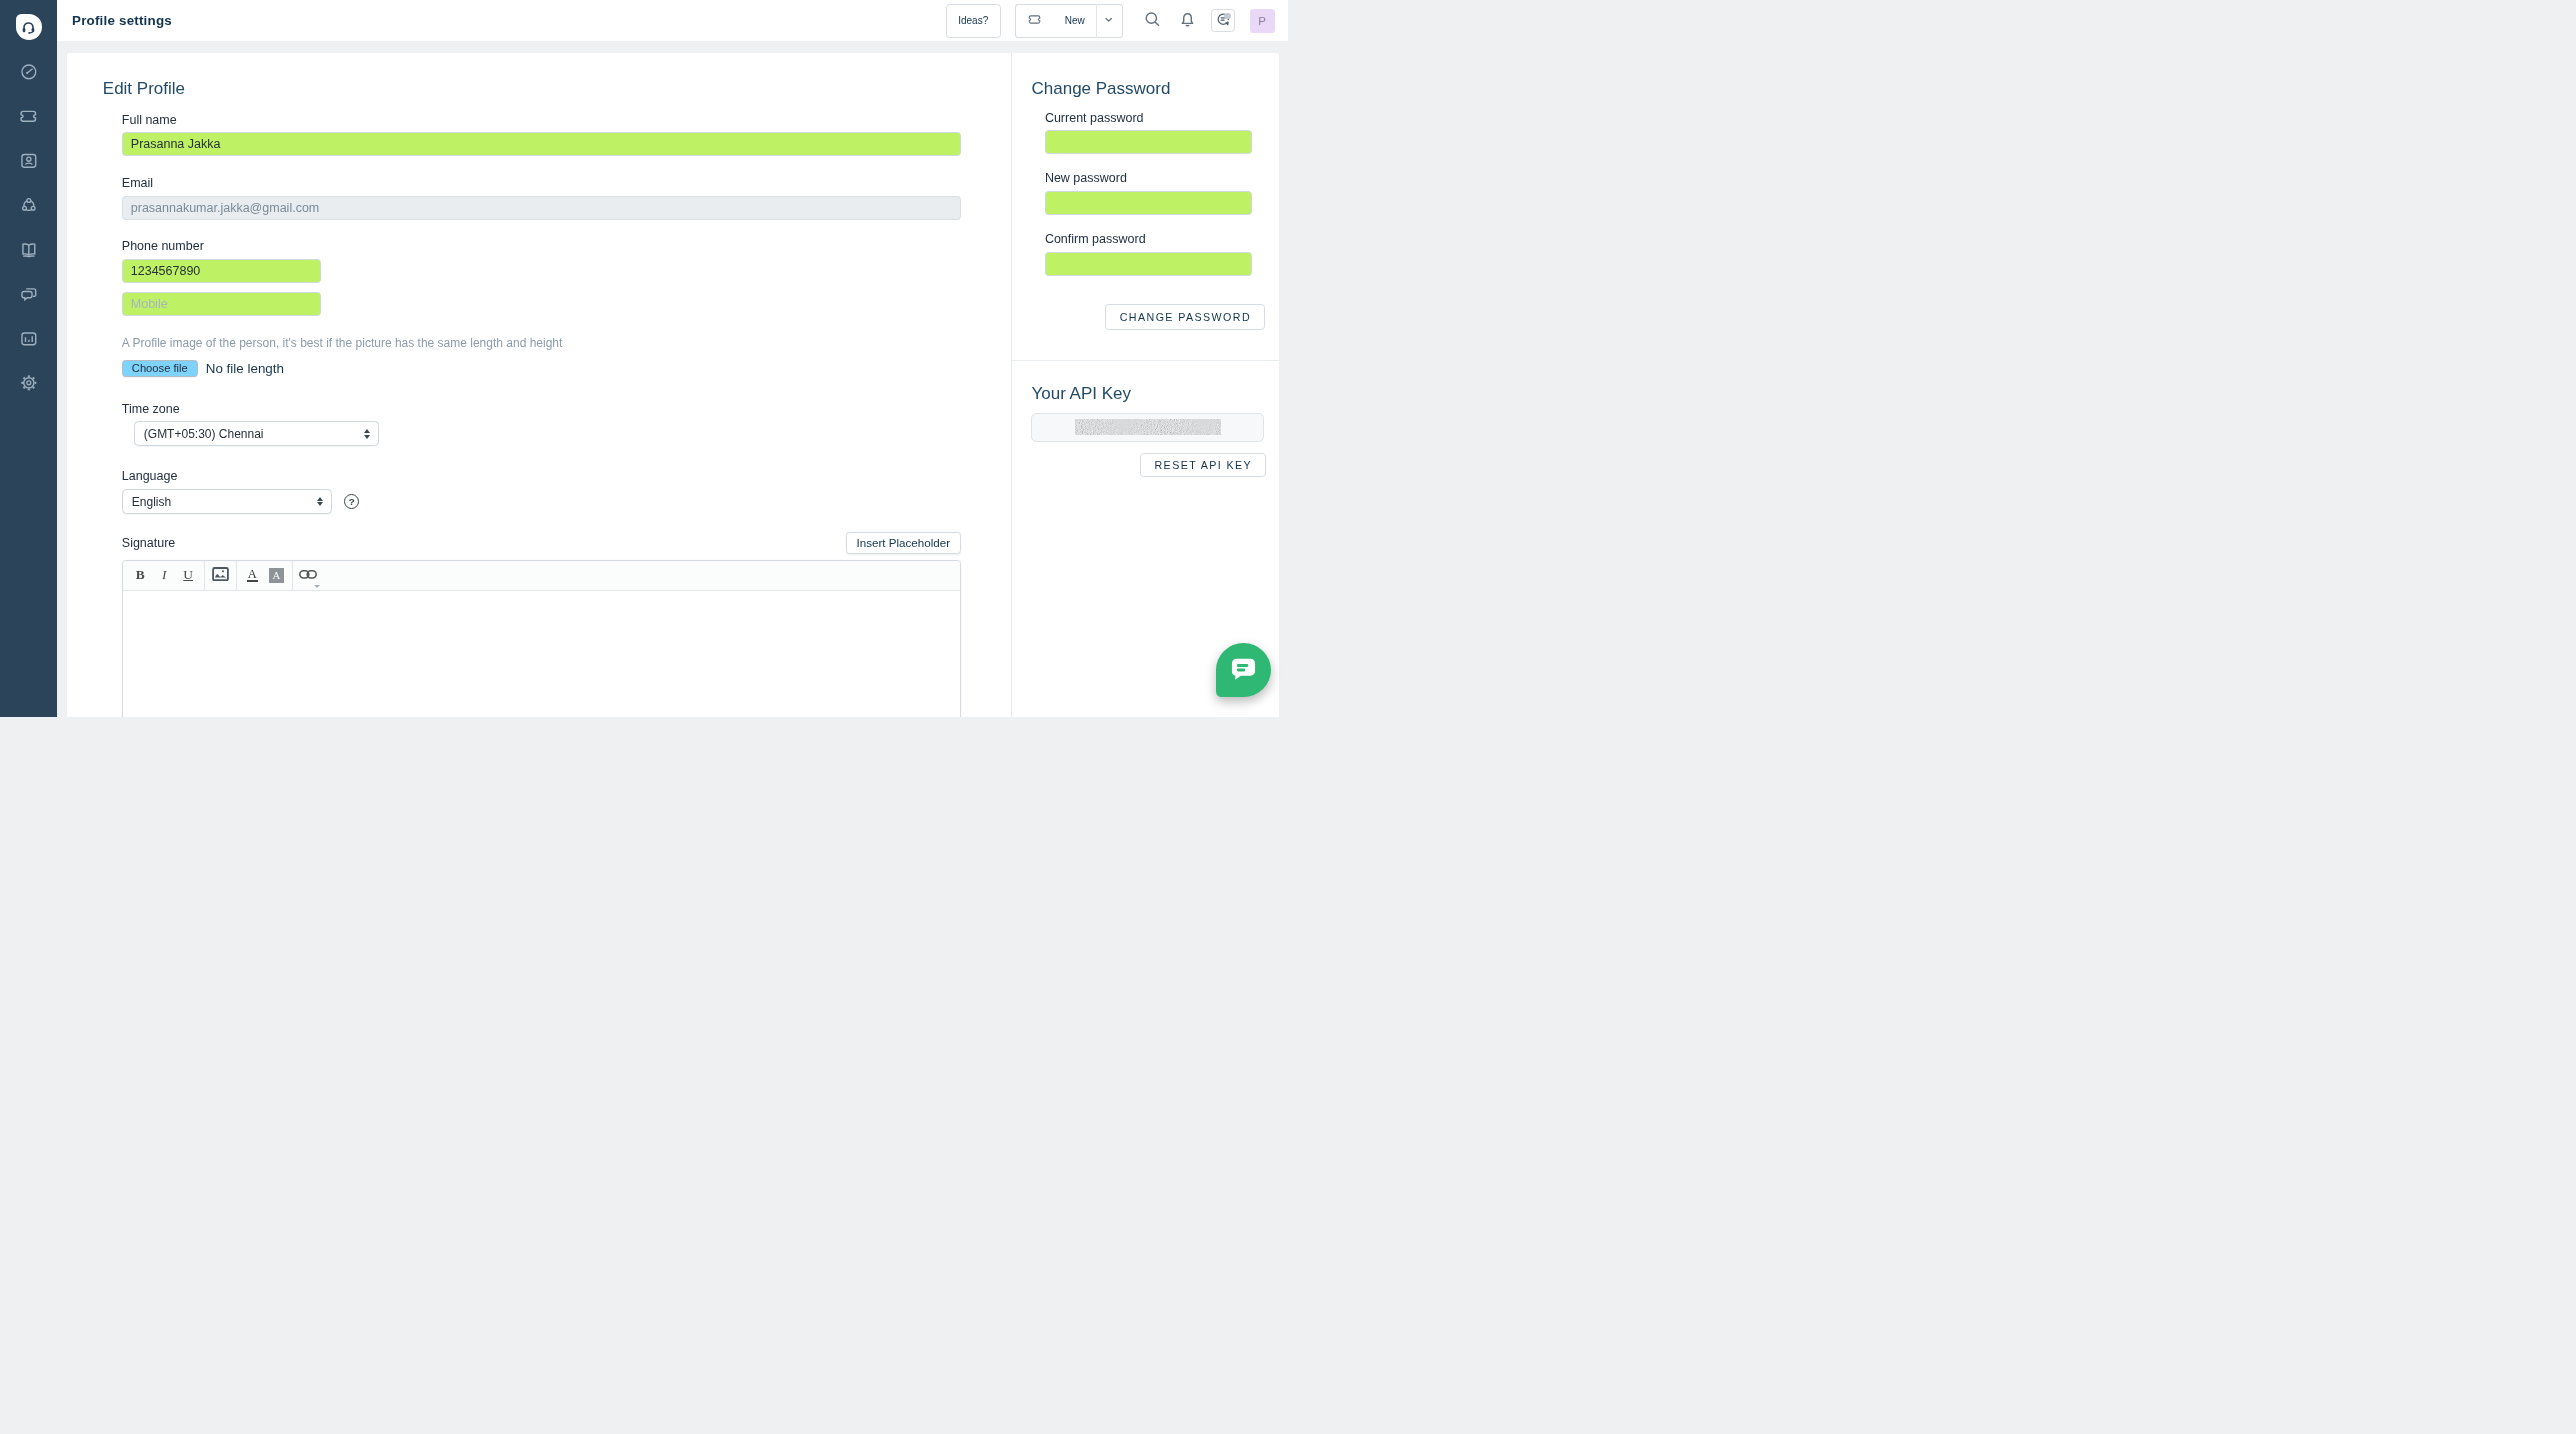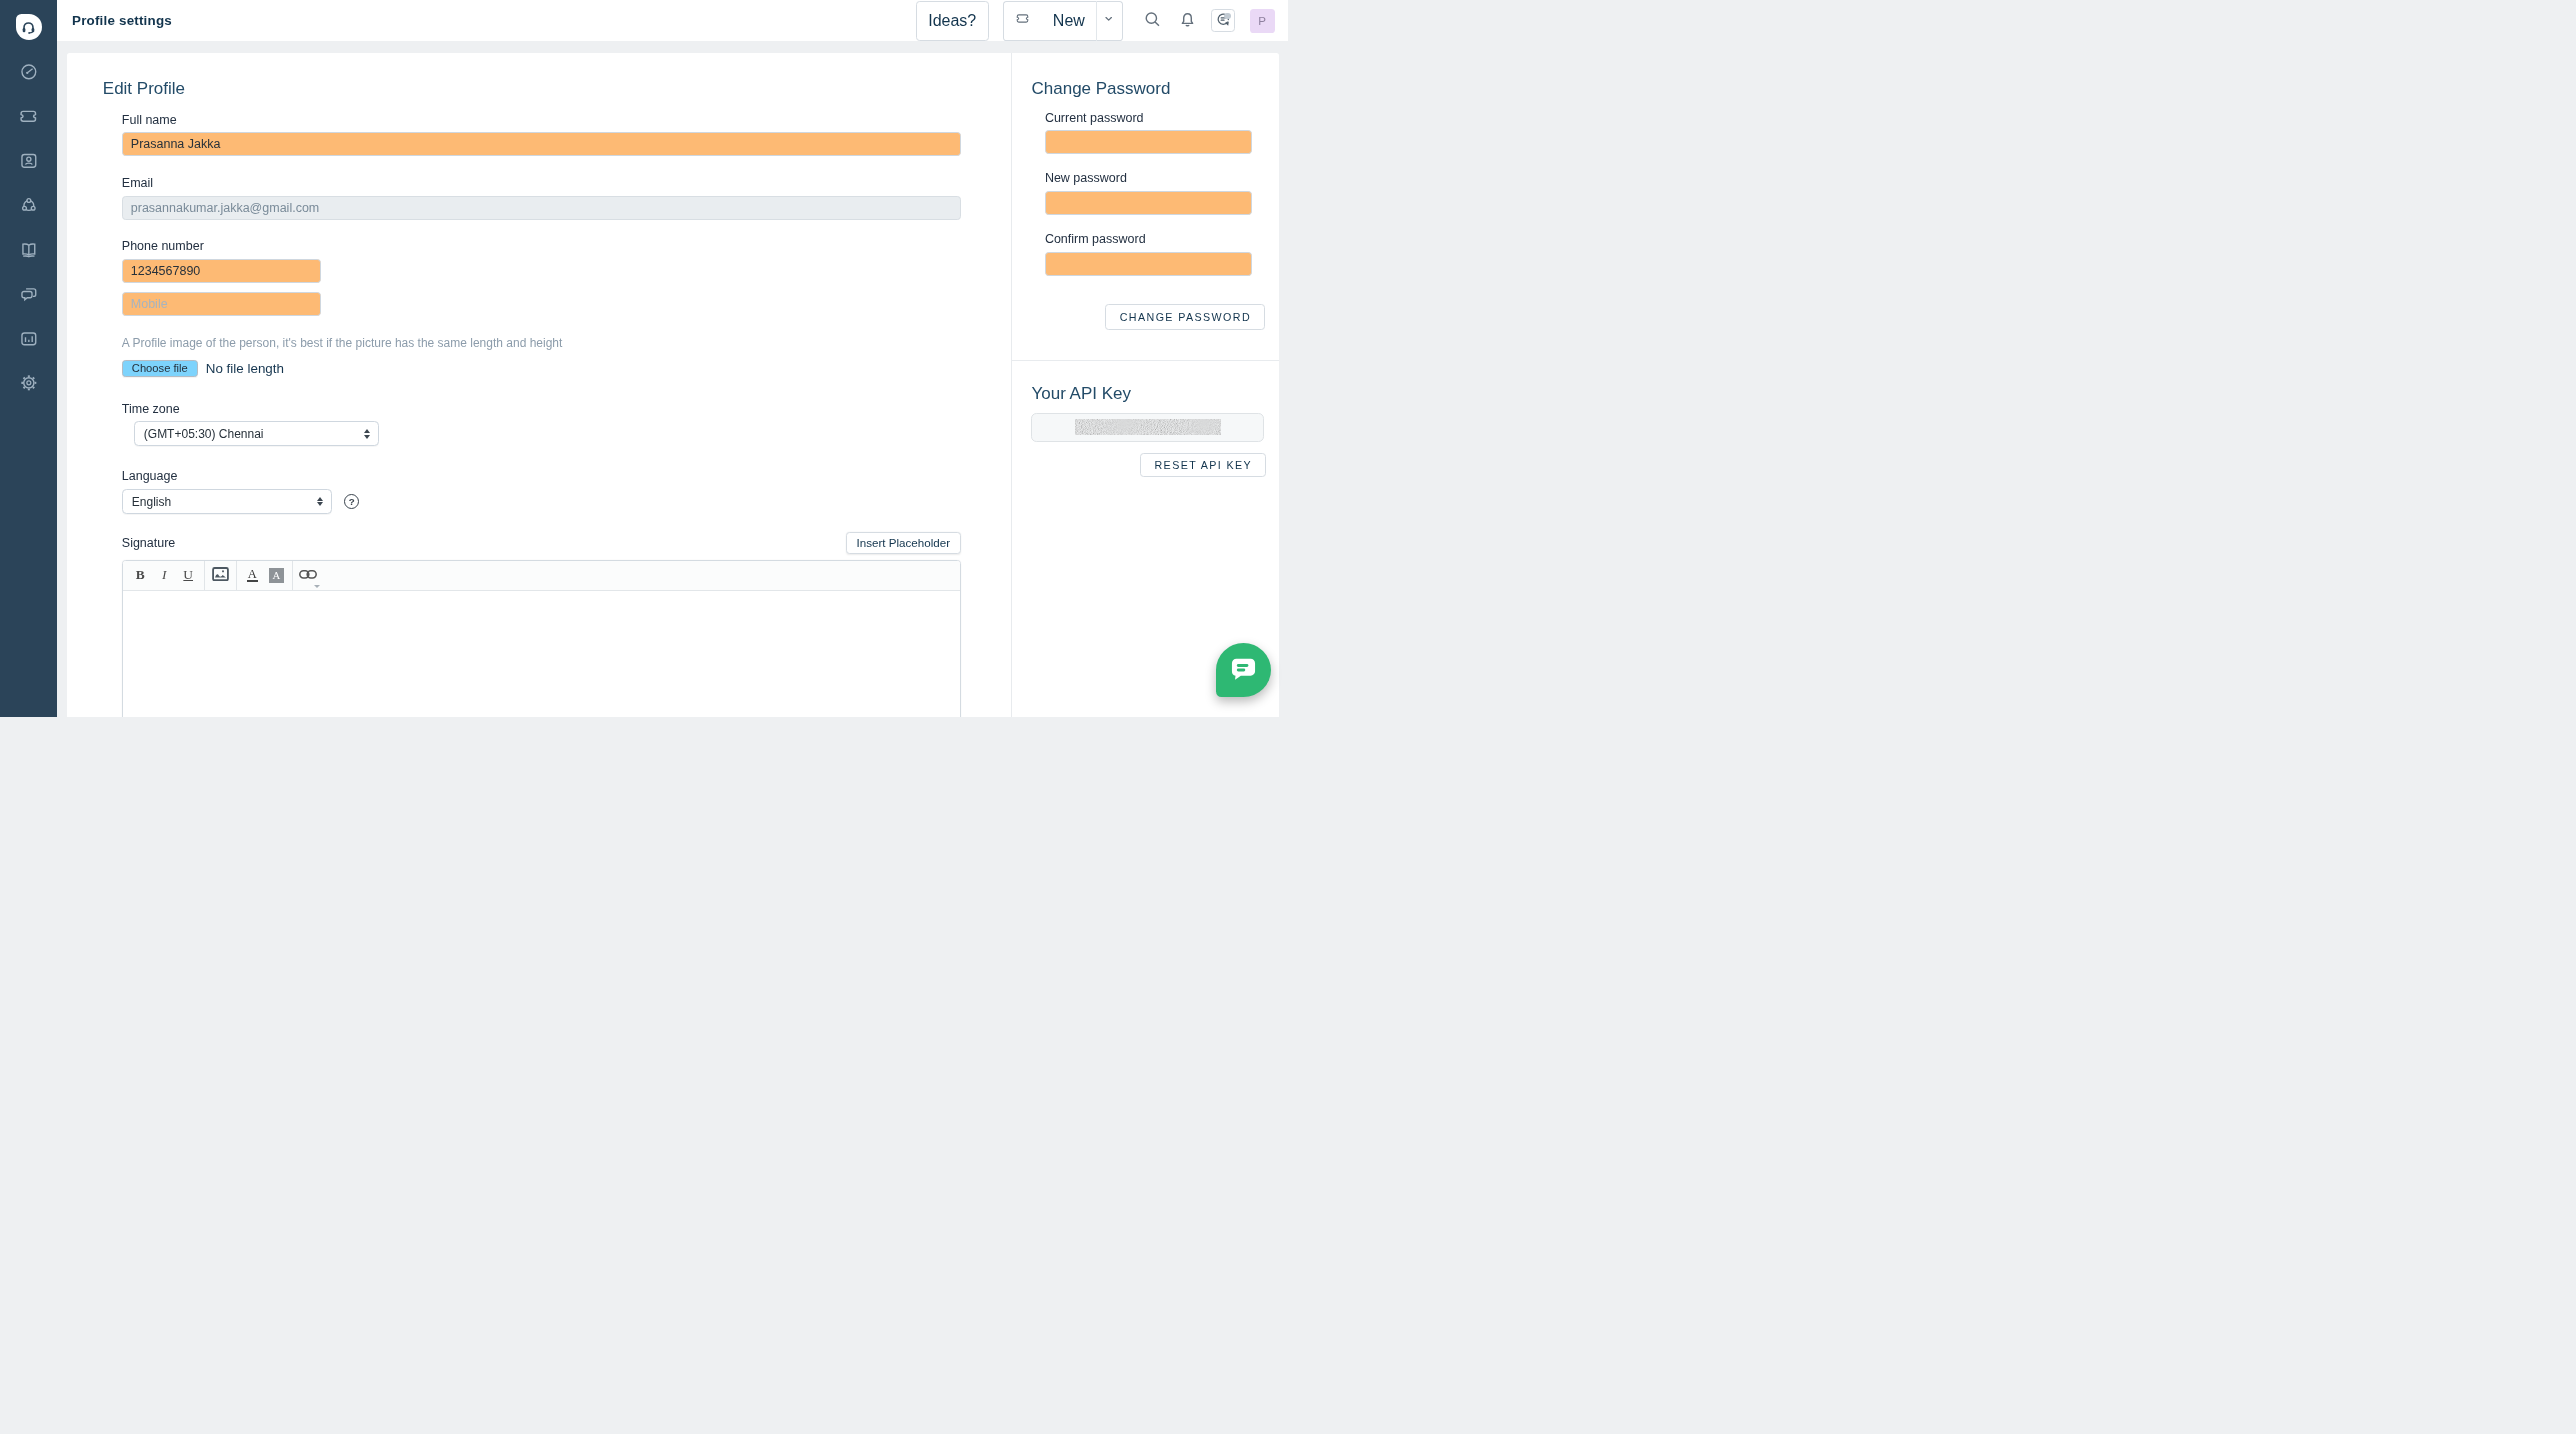--- a/index.html
+++ b/index.html
@@ -30,22 +30,22 @@
   .side-btn svg { display: block; }
   
   .topbar {
     position: absolute; left: 57px; right: 0; top: 0; height: 41px; background: #fff;
     display: flex; align-items: center; padding: 0 13.4px 0 15px; z-index: 4;
   }
   .topbar h1 { font-size: 13.4px; font-weight: 700; color: #12344d; letter-spacing: 0.2px; }
   .topbar-right { margin-left: auto; display: flex; align-items: center; }
   .btn {
     background: #fff; border: 0.9px solid #d6dce2; border-radius: 3.6px; color: #12344d;
-    font-family: "Liberation Sans", sans-serif; font-size: 16px; font-weight: 500;
-    height: 40px; cursor: pointer;
+    font-family: "Liberation Sans", sans-serif; font-size: 10px; font-weight: 500;
+    height: 34px; cursor: pointer;
   }
   .ideas-btn { padding: 0 11.6px; margin-right: 14.3px; }
   .split-btn { display: flex; margin-right: 19px; }
   .split-main {
     display: flex; align-items: center; gap: 23px; padding: 0 10.7px;
     border-radius: 3.6px 0 0 3.6px; border-right: none;
   }
   .split-caret { width: 27px; border-radius: 0 3.6px 3.6px 0; border-left: 0.9px solid #e2e7eb;
     display: flex; align-items: center; justify-content: center; }
   .icon-btn { background: none; border: none; cursor: pointer; color: #64707c;
@@ -69,21 +69,21 @@
     height: 1073px;
   }
   .left-col { width: 944px; padding: 26px 0 0 36px; }
   .section-heading { font-size: 17px; font-weight: 400; color: #234b68; line-height: 19.7px; }
   .form-area { margin: 14.3px 0 0 19px; width: 839px; }
   .fgroup { margin-bottom: 19.7px; }
   .flabel { display: block; font-size: 12.5px; color: #233041; line-height: 14.3px; margin-bottom: 5.4px; }
   .tinput {
     display: block; width: 839px; height: 24px; border: 0.9px solid #cfd7df; border-radius: 3.6px;
     padding: 0 8px; font-family: "Liberation Sans", sans-serif; font-size: 12.5px; color: #27313a;
-    background: #fdba74; outline: none;
+    background: #bef264; outline: none;
   }
   .tinput::placeholder { color: #a6b4c0; }
   .tinput:disabled { background: #e9edf0; color: #7a8b99; border-color: #d8dee3; }
   .narrow { width: 199px; }
   .stack2 { margin-top: 9px; }
   .help-text { font-size: 12px; color: #8c9cab; margin: 3.6px 0 9px; line-height: 15px; }
   .file-row { display: flex; align-items: center; margin-bottom: 25px; }
   .file-btn {
     height: 17px; padding: 0 9px; background: #7dd3fc; border: 0.9px solid #b4bcc4; border-radius: 3.6px;
     font-family: "Liberation Sans", sans-serif; font-size: 11.2px; color: #24303b; cursor: pointer;

